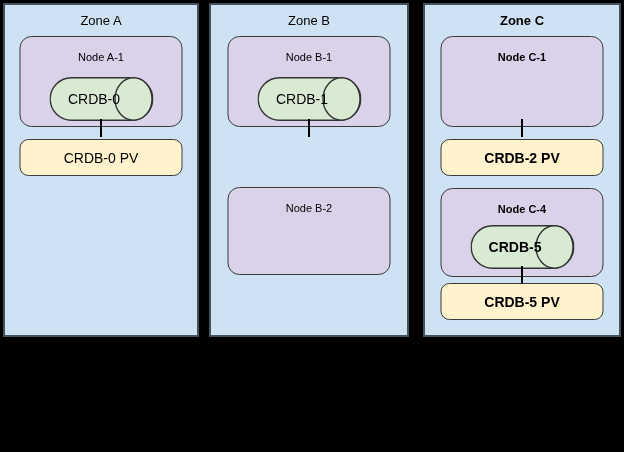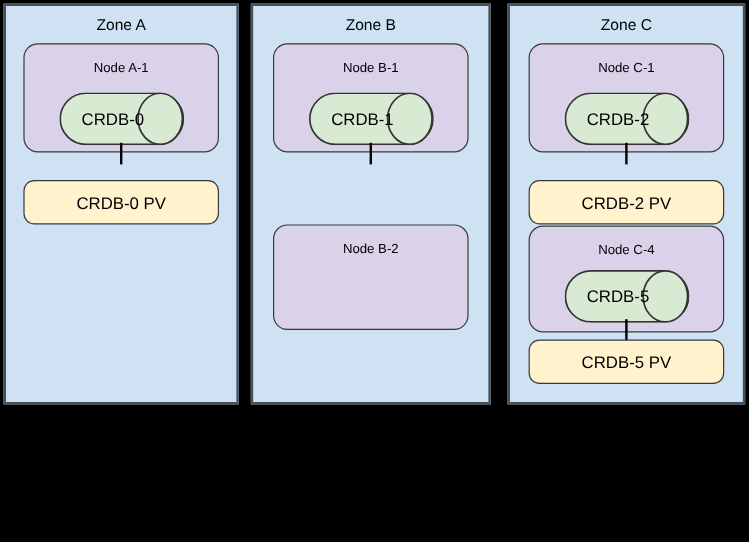--- a/index.html
+++ b/index.html
@@ -30,21 +30,21 @@
   }
   .zone {
     position: absolute;
     top: 3px;
     height: 334px;
     background: var(--zone-fill);
     border: 2px solid var(--zone-border);
   }
   .zone-a { left: 3px;   width: 196px; }
   .zone-b { left: 209px; width: 200px; }
-  .zone-c { left: 423px; width: 198px; }
+  .zone-c { left: 423px; width: 198px; font-weight: bold; }
 
   .zone-label {
     position: absolute;
     top: 8px;
     left: 0;
     width: 100%;
     text-align: center;
     font-size: 13px;
     line-height: 16px;
   }
@@ -103,21 +103,21 @@
     width: 163px;
     height: 37px;
     background: var(--pv-fill);
     border: 1.4px solid var(--pv-border);
     border-radius: 9px;
     display: flex;
     align-items: center;
     justify-content: center;
     font-size: 14px;
   }
-  .pv1 { top: 145px; }
+  .pv1 { top: 134px; }
   .pv2 { top: 278px; }
 </style>
 </head>
 <body>
 
 <div class="stage">
 
   <section class="zone zone-a">
     <div class="zone-label">Zone A</div>
     <div class="node n1">
@@ -151,27 +151,20 @@
     <div class="connector c1"></div>
     <div class="node n2">
       <div class="node-label">Node B-2</div>
     </div>
   </section>
 
   <section class="zone zone-c">
     <div class="zone-label">Zone C</div>
     <div class="node n1">
       <div class="node-label">Node C-1</div>
-      <div class="db">
-        <svg width="104" height="44" viewBox="0 0 104 44">
-          <rect x="0.7" y="0.7" width="102.6" height="42.6" rx="21.3" fill="#d9ead3" stroke="#333333" stroke-width="1.4"></rect>
-          <ellipse cx="84" cy="22" rx="18.5" ry="21.3" fill="#d9ead3" stroke="#333333" stroke-width="1.4"></ellipse>
-        </svg>
-        <span class="db-label">CRDB-2</span>
-      </div>
     </div>
     <div class="connector c1"></div>
     <div class="pv pv1">
       <span>CRDB-2 PV</span>
     </div>
     <div class="node n2">
       <div class="node-label">Node C-4</div>
       <div class="db">
         <svg width="104" height="44" viewBox="0 0 104 44">
           <rect x="0.7" y="0.7" width="102.6" height="42.6" rx="21.3" fill="#d9ead3" stroke="#333333" stroke-width="1.4"></rect>

